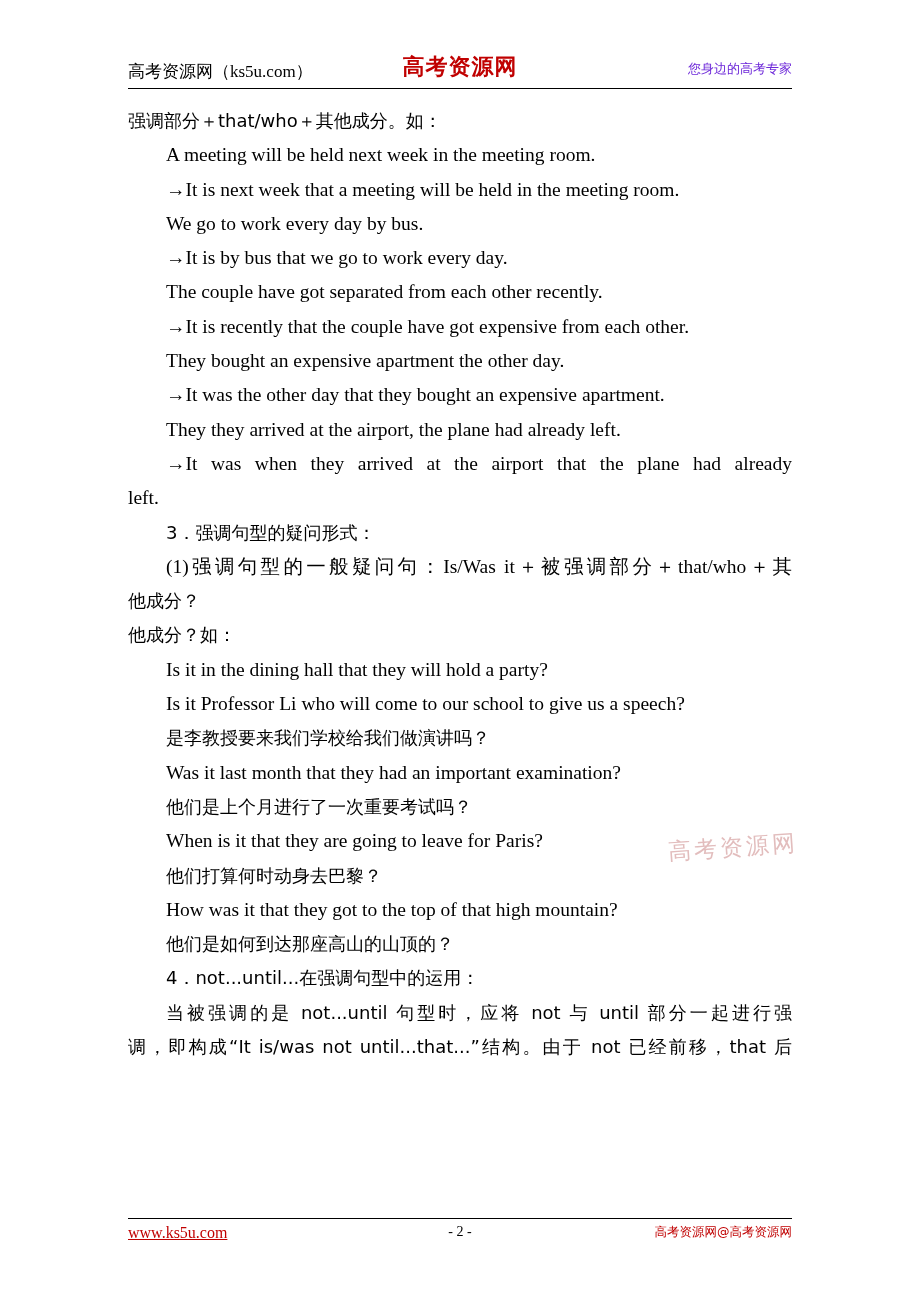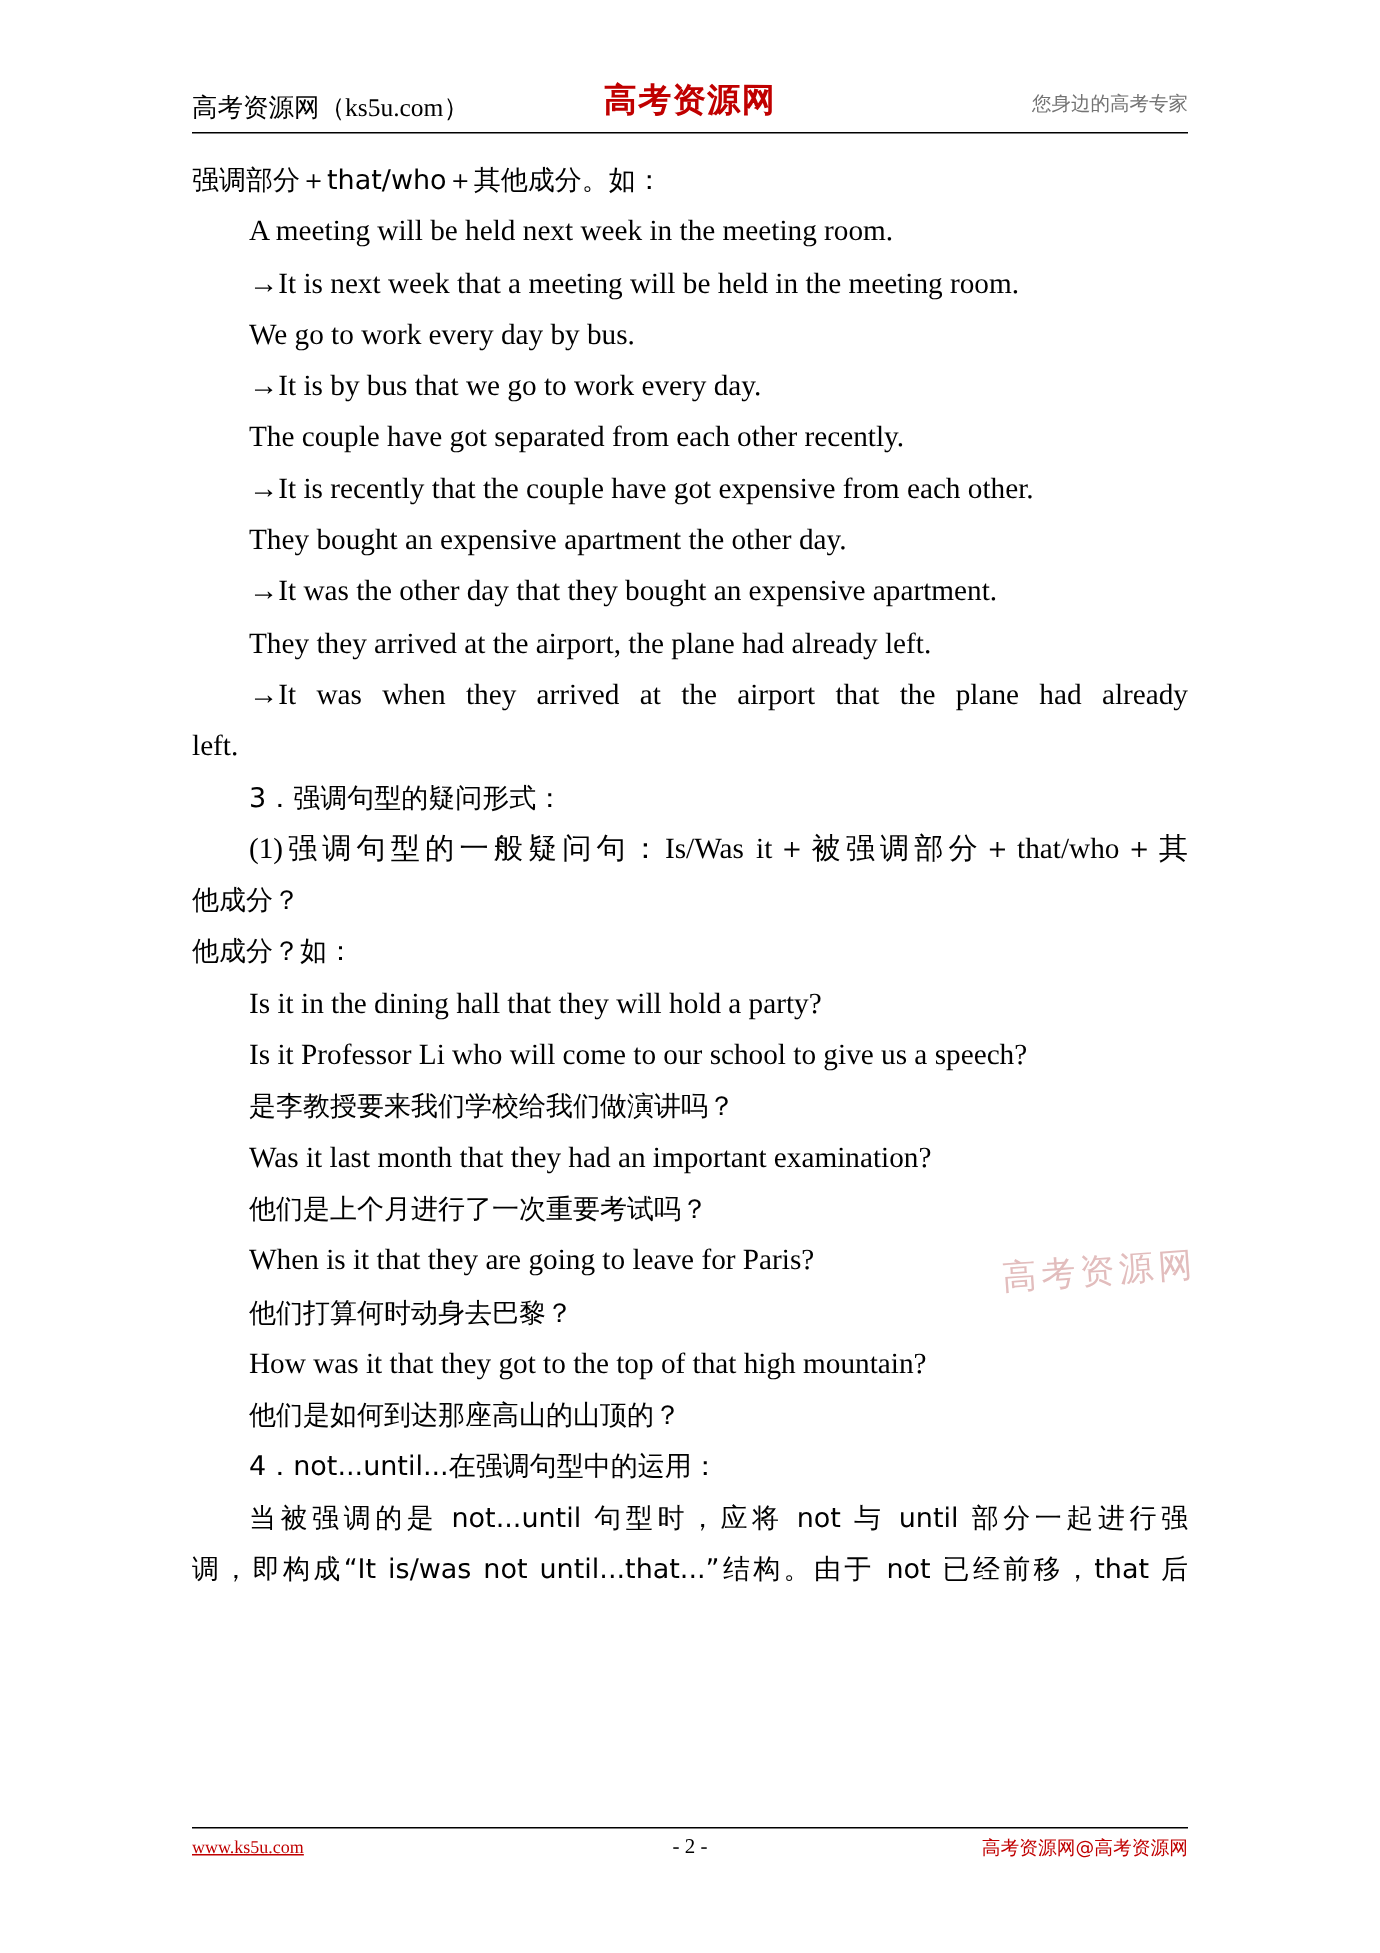--- a/index.html
+++ b/index.html
@@ -50,21 +50,21 @@
     font-weight: bold;
     color: #c00000;
     letter-spacing: 1px;
   }
   .header-right {
     position: absolute;
     right: 0;
     top: 8px;
     font-family: "Liberation Serif", serif;
     font-size: 13px;
-    color: #737373;
+    color: #6d28d9;
   }
   .header-rule {
     position: absolute;
     left: 128px;
     top: 88px;
     width: 664px;
     height: 0;
     border-top: 1px solid #000000;
   }
 
@@ -122,21 +122,21 @@
     left: 128px;
     top: 1224px;
     width: 664px;
     height: 24px;
   }
   .footer-left {
     position: absolute;
     left: 0;
     top: 0;
     font-family: "Liberation Serif", serif;
-    font-size: 12px;
+    font-size: 16px;
     color: #c00000;
     text-decoration: underline;
   }
   .footer-center {
     position: absolute;
     left: 0;
     top: 0;
     width: 664px;
     text-align: center;
     font-family: "Liberation Serif", serif;

